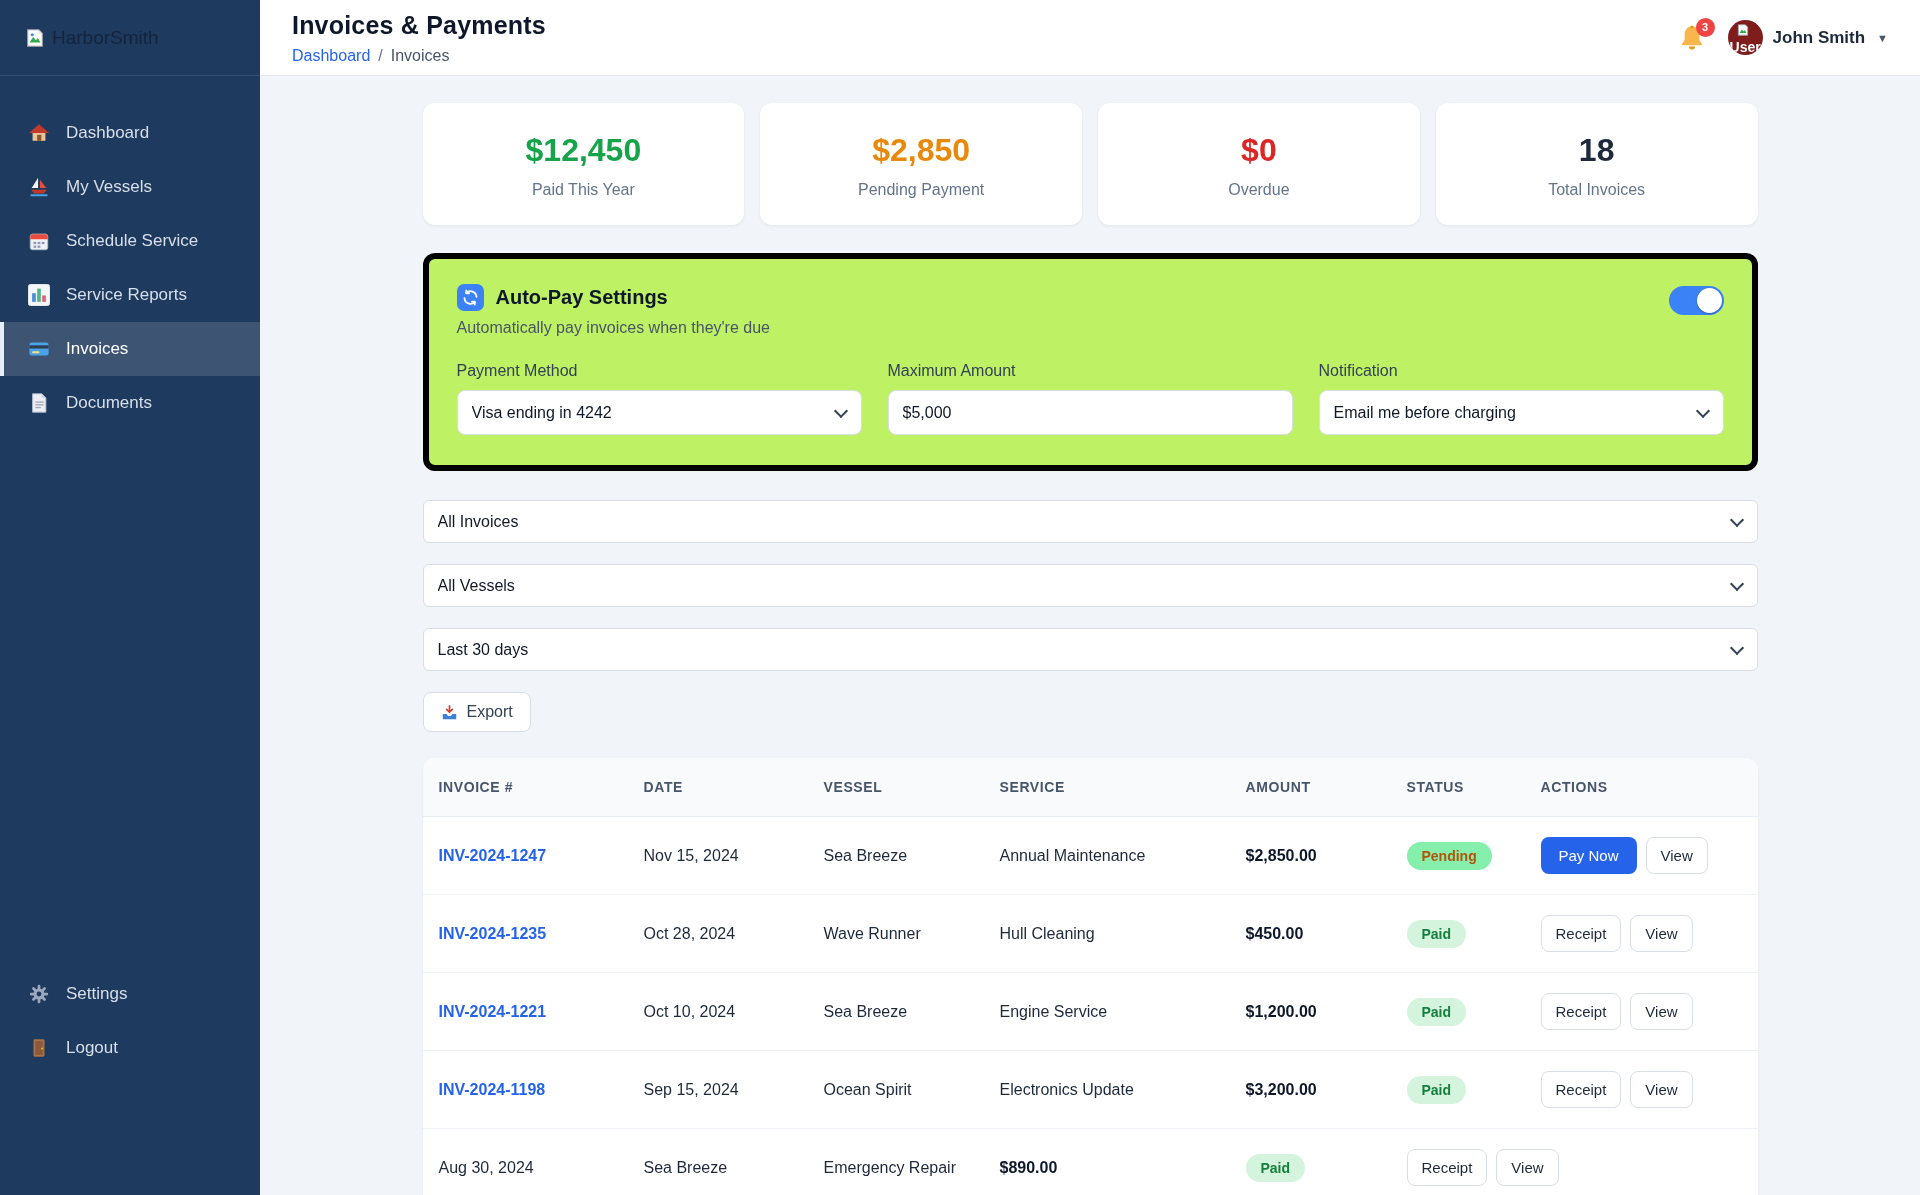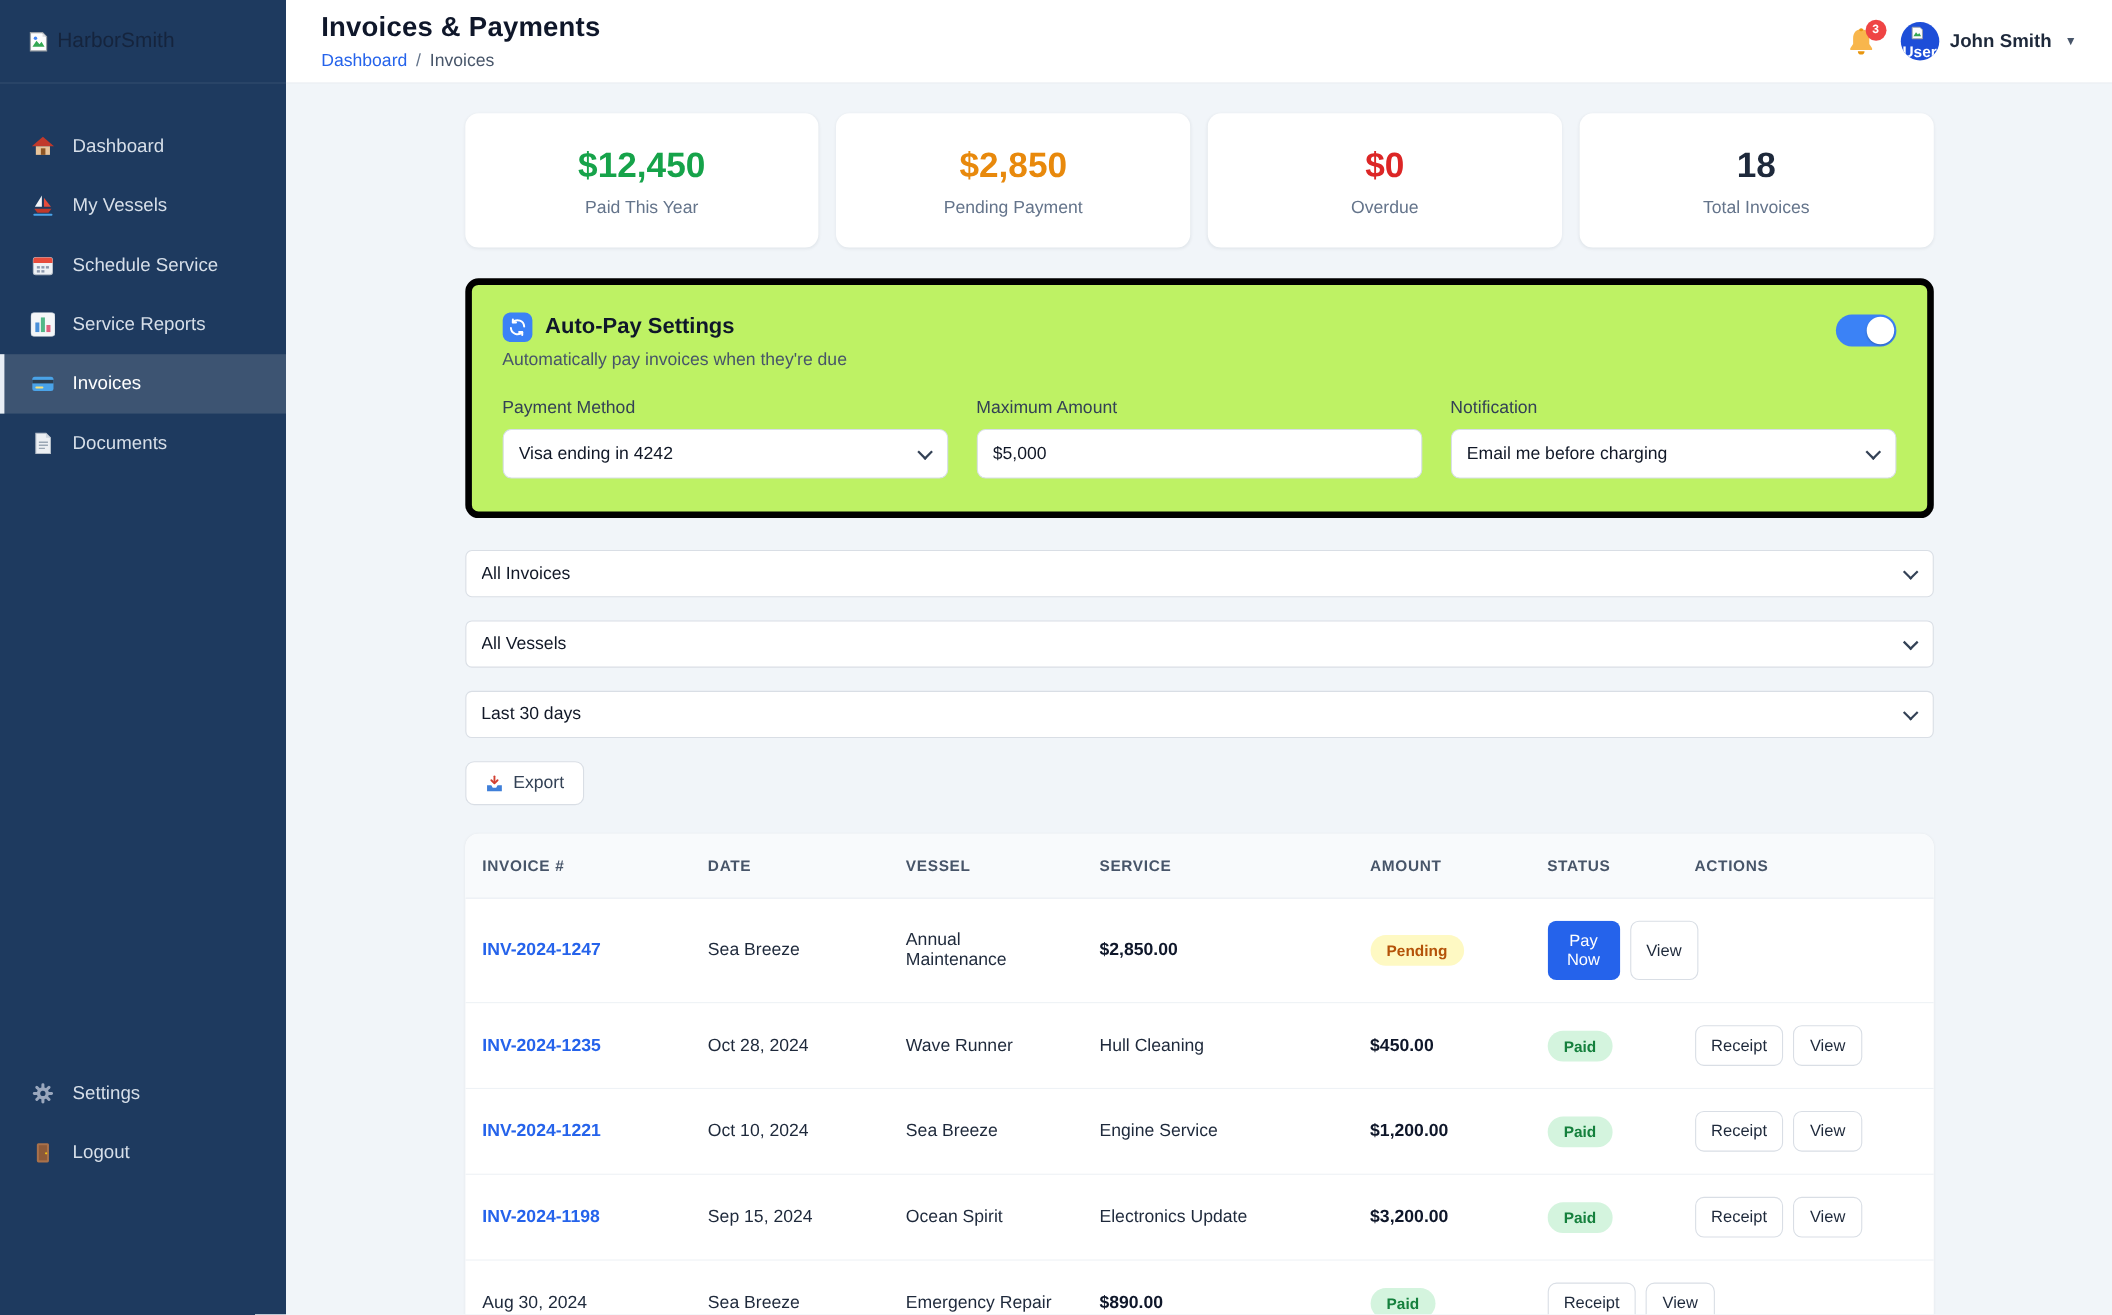--- a/index.html
+++ b/index.html
@@ -50,21 +50,21 @@
   .topbar-right { display:flex; align-items:center; gap:22px; }
   .bell-btn { position:relative; cursor:pointer; background:none; border:none; display:flex; }
   .bell-btn svg { width:28px; height:28px; }
   .notif-badge {
     position:absolute; top:-6px; right:-9px; background:#ef4444; color:#fff;
     min-width:19px; height:19px; border-radius:999px; font-size:11px; font-weight:700;
     display:flex; align-items:center; justify-content:center; padding:0 4px;
   }
   .user-menu { display:flex; align-items:center; gap:10px; cursor:pointer; }
   .avatar {
-    width:35px; height:35px; border-radius:50%; background:#1d4ed8; overflow:hidden;
+    width:35px; height:35px; border-radius:50%; background:#7f1d1d; overflow:hidden;
     position:relative; flex-shrink:0;
   }
   .avatar svg { position:absolute; top:3px; left:8px; width:14px; height:14px; }
   .avatar .avatar-alt { position:absolute; bottom:0px; left:2px; color:#fff; font-weight:700; font-size:14px; }
   .user-name { font-size:17px; font-weight:700; color:#1e293b; }
   .caret { font-size:11px; color:#475569; margin-left:2px; }
 
   
   .content { flex:1; overflow:hidden; }
   .content-inner { width:1335px; margin:0 auto; padding-top:27px; }
@@ -414,24 +414,25 @@
           <div class="t-cell">Vessel</div>
           <div class="t-cell">Service</div>
           <div class="t-cell">Amount</div>
           <div class="t-cell">Status</div>
           <div class="t-cell">Actions</div>
         </div>
         <div class="t-body">
 
           <div class="t-row">
             <div class="t-cell"><a class="inv-link">INV-2024-1247</a></div>
+            <div class="t-cell">Nov 15, 2024</div>
             <div class="t-cell">Sea Breeze</div>
             <div class="t-cell">Annual Maintenance</div>
             <div class="t-cell amount">$2,850.00</div>
-            <div class="t-cell"><span class="badge" style="background-color: #fef9c3; color: rgb(180, 83, 9);">Pending</span></div>
+            <div class="t-cell"><span class="badge" style="background-color: #86efac; color: rgb(180, 83, 9);">Pending</span></div>
             <div class="t-cell actions-cell">
               <button class="btn btn-primary" style="background-color: rgb(37, 99, 235);">Pay Now</button>
               <button class="btn btn-outline">View</button>
             </div>
           </div>
 
           <div class="t-row">
             <div class="t-cell"><a class="inv-link">INV-2024-1235</a></div>
             <div class="t-cell">Oct 28, 2024</div>
             <div class="t-cell">Wave Runner</div>

